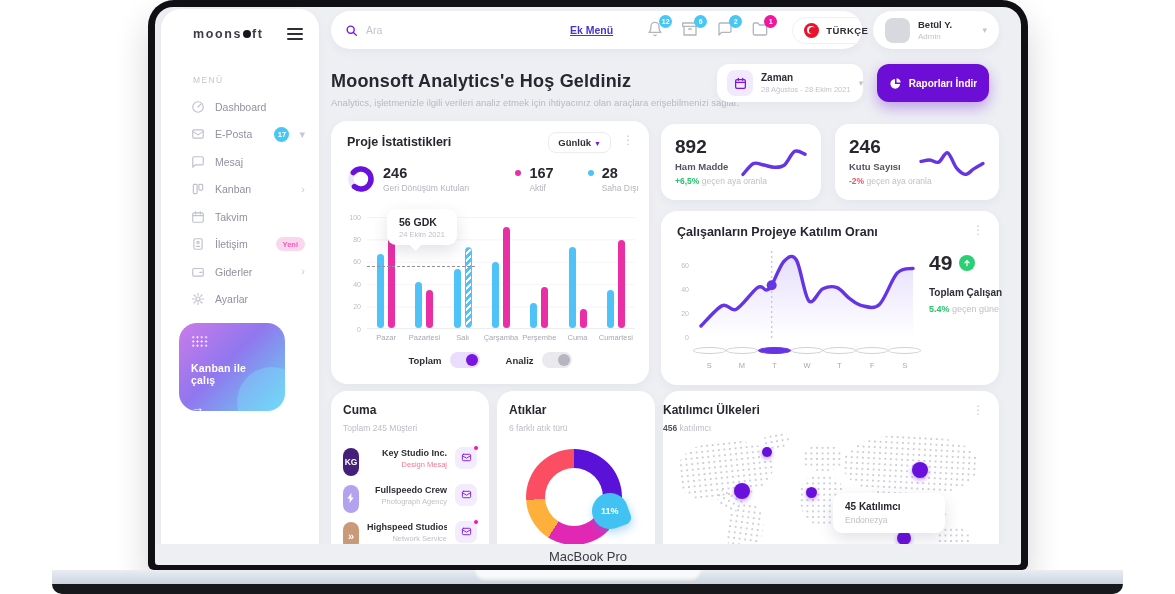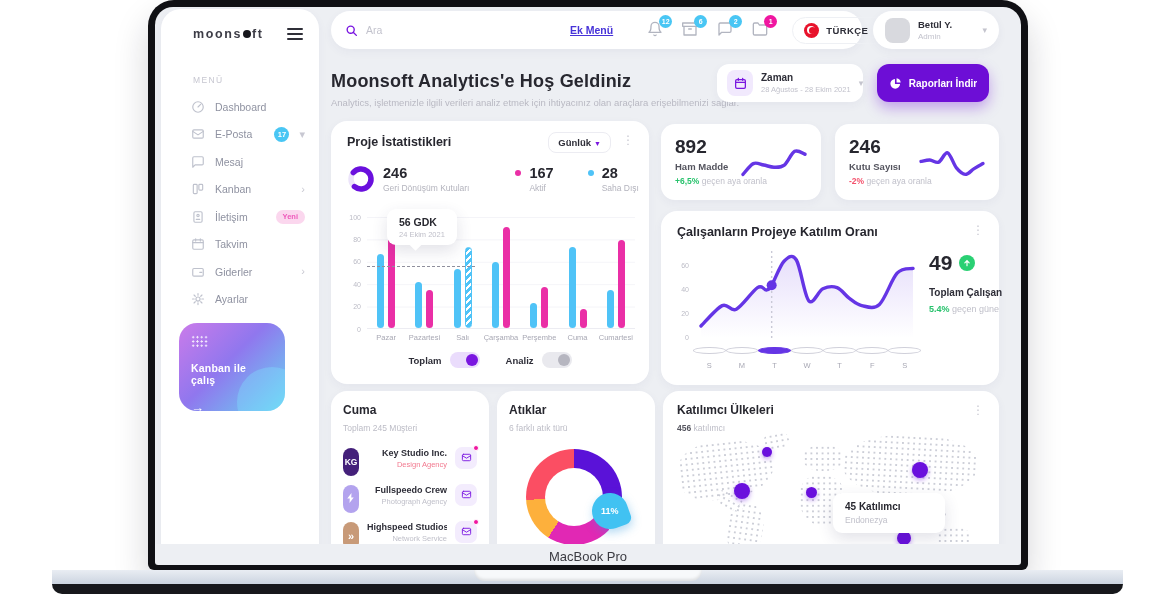--- a/index.html
+++ b/index.html
@@ -170,21 +170,21 @@
   .mail-dot { position:absolute; top:-2px; right:-2px; width:6px; height:6px; border-radius:50%; background:#f016a0; border:1.5px solid #fff; }
 
   .waste { left:342px; top:384px; width:158px; height:175px; padding:12px 12px; }
   .donut-wrap { position:absolute; left:29px; top:58px; width:96px; height:96px; }
   .donut { width:96px; height:96px; border-radius:50%; position:relative; }
   .donut::after { content:''; position:absolute; left:19px; top:19px; width:58px; height:58px; border-radius:50%; background:#fff; }
   .donut-arrow { position:absolute; left:66px; top:44px; width:36px; height:36px; border-radius:50% 50% 7px 50%;
     transform:rotate(-20deg); display:flex; align-items:center; justify-content:center; box-shadow:0 4px 10px rgba(40,150,220,.35); }
   .donut-arrow span { transform:rotate(20deg); color:#fff; font-size:9px; font-weight:bold; }
 
-  .countries { left:508px; top:384px; width:336px; height:175px; padding:12px 14px; }
+  .countries { left:508px; top:384px; width:336px; height:175px; padding:12px 0; }
   .map { position:absolute; left:12px; top:40px; width:312px; height:130px; }
   .blob { position:absolute; background-image:radial-gradient(circle,#ccced7 1px, transparent 1.35px); background-size:5.6px 5.6px; }
   .marker { position:absolute; border-radius:50%; background:#6a10dd; box-shadow:0 2px 5px rgba(106,16,221,.4); cursor:pointer; }
   .map-tip { position:absolute; left:158px; top:62px; width:112px; background:#fff; border-radius:9px;
     box-shadow:0 6px 16px rgba(50,50,90,.14); padding:8px 12px; z-index:2; }
   .map-tip .tv { font-size:10px; font-weight:bold; color:#27272f; }
   .map-tip .tc { font-size:8.5px; color:#c0c0ca; margin-top:3px; }
 </style>
 </head>
 <body>
@@ -243,36 +243,36 @@
                     <rect x="4" y="4" width="6.5" height="16" rx="1.5"></rect>
                     <rect x="13.5" y="4" width="6.5" height="10" rx="1.5"></rect>
                   </svg>
                 </span>
                 <span class="s-lbl">Kanban</span>
                 <span class="s-chev">›</span>
               </div>
               <div class="s-item">
                 <span class="s-ico">
                   <svg viewBox="0 0 24 24" fill="none" stroke="currentColor" stroke-width="2" stroke-linecap="round" stroke-linejoin="round">
+                    <rect x="3" y="5" width="18" height="16" rx="2"></rect>
+                    <path d="M3 9.5h18M8 3v4M16 3v4"></path>
+                  </svg>
+                </span>
+                <span class="s-lbl">Takvim</span>
+              </div>
+              <div class="s-item">
+                <span class="s-ico">
+                  <svg viewBox="0 0 24 24" fill="none" stroke="currentColor" stroke-width="2" stroke-linecap="round" stroke-linejoin="round">
                     <rect x="5" y="3" width="14" height="18" rx="2"></rect>
                     <circle cx="12" cy="9.5" r="2"></circle>
                     <path d="M9 16h6"></path>
                   </svg>
                 </span>
                 <span class="s-lbl">İletişim</span>
                 <span class="s-tag">Yeni</span>
-              </div>
-              <div class="s-item">
-                <span class="s-ico">
-                  <svg viewBox="0 0 24 24" fill="none" stroke="currentColor" stroke-width="2" stroke-linecap="round" stroke-linejoin="round">
-                    <rect x="3" y="5" width="18" height="16" rx="2"></rect>
-                    <path d="M3 9.5h18M8 3v4M16 3v4"></path>
-                  </svg>
-                </span>
-                <span class="s-lbl">Takvim</span>
               </div>
               <div class="s-item">
                 <span class="s-ico">
                   <svg viewBox="0 0 24 24" fill="none" stroke="currentColor" stroke-width="2" stroke-linecap="round" stroke-linejoin="round">
                     <rect x="3" y="6" width="18" height="13" rx="2"></rect>
                     <path d="M15 12.5h3.5"></path>
                   </svg>
                 </span>
                 <span class="s-lbl">Giderler</span>
                 <span class="s-chev">›</span>
@@ -547,21 +547,21 @@
         </div>
 
         <div class="card skor">
           <div class="mini-title">Cuma</div>
           <div class="mini-sub">Toplam 245 Müşteri</div>
           <div class="client-list" id="client-list">
               <div class="client">
                 <span class="c-avatar" style="background:#44207a">KG</span>
      <span class="c-texts">
                   <div class="c-name">Key Studio Inc.</div>
-     <div class="c-type" style="color:#f2798f">Design Agency</div>
+     <div class="c-type" style="color:#f2798f">Design Mesaj</div>
                 </span>
      <span class="mail-btn">
        <span><svg viewBox="0 0 24 24" fill="none" stroke="currentColor" stroke-width="2" stroke-linecap="round" stroke-linejoin="round">
                       <rect x="3" y="5" width="18" height="14" rx="2.5"></rect>
                       <path d="M3 8l9 5.5L21 8"></path>
                     </svg></span>
        <span class="mail-dot"></span>
                 </span>
               </div>
               <div class="client">

